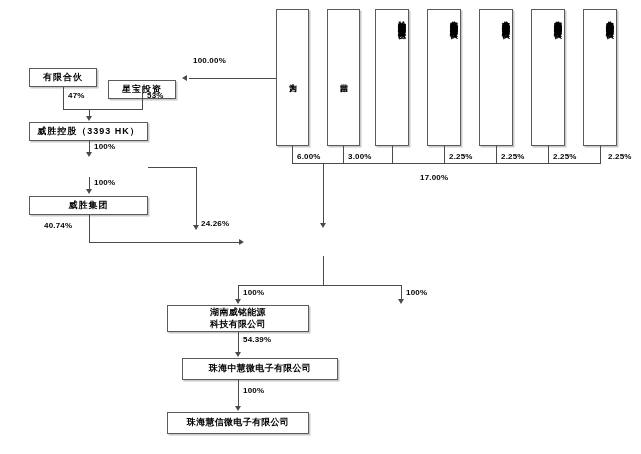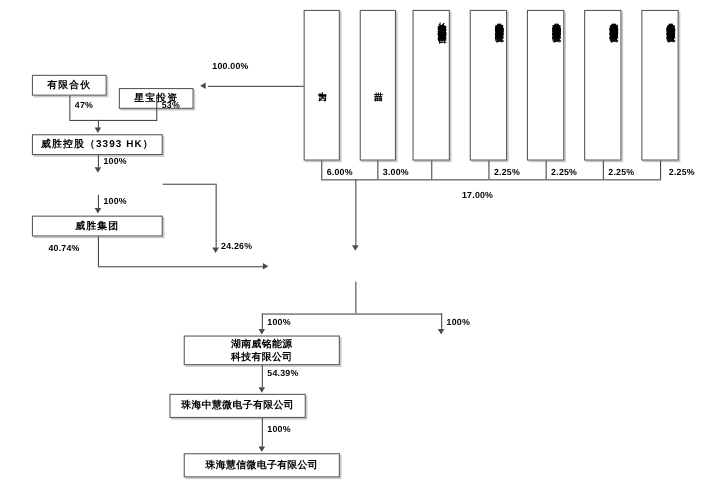--- a/index.html
+++ b/index.html
@@ -110,21 +110,21 @@
   <div class="box plain" style="left:29px;top:122px;width:119px;height:19px;">威胜控股（3393 HK）</div>
 
 
   <div class="box plain" style="left:29px;top:196px;width:119px;height:19px;">威胜集团</div>
 
 
   <div class="box" style="left:167px;top:305px;width:142px;height:27px;white-space:pre-line;">湖南威铭能源
 科技有限公司</div>
 
 
-  <div class="box" style="left:154px;top:358px;width:124px;height:22px;">珠海中慧微电子有限公司</div>
+  <div class="box" style="left:182px;top:358px;width:156px;height:22px;">珠海中慧微电子有限公司</div>
 
   <div class="box" style="left:167px;top:412px;width:142px;height:22px;">珠海慧信微电子有限公司</div>
 
   <div class="ln v" style="left:292px;top:146px;height:17px;"></div>
   <div class="ln v" style="left:343px;top:146px;height:17px;"></div>
   <div class="ln v" style="left:392px;top:146px;height:17px;"></div>
   <div class="ln v" style="left:444px;top:146px;height:17px;"></div>
   <div class="ln v" style="left:496px;top:146px;height:17px;"></div>
   <div class="ln v" style="left:548px;top:146px;height:17px;"></div>
   <div class="ln v" style="left:600px;top:146px;height:17px;"></div>

